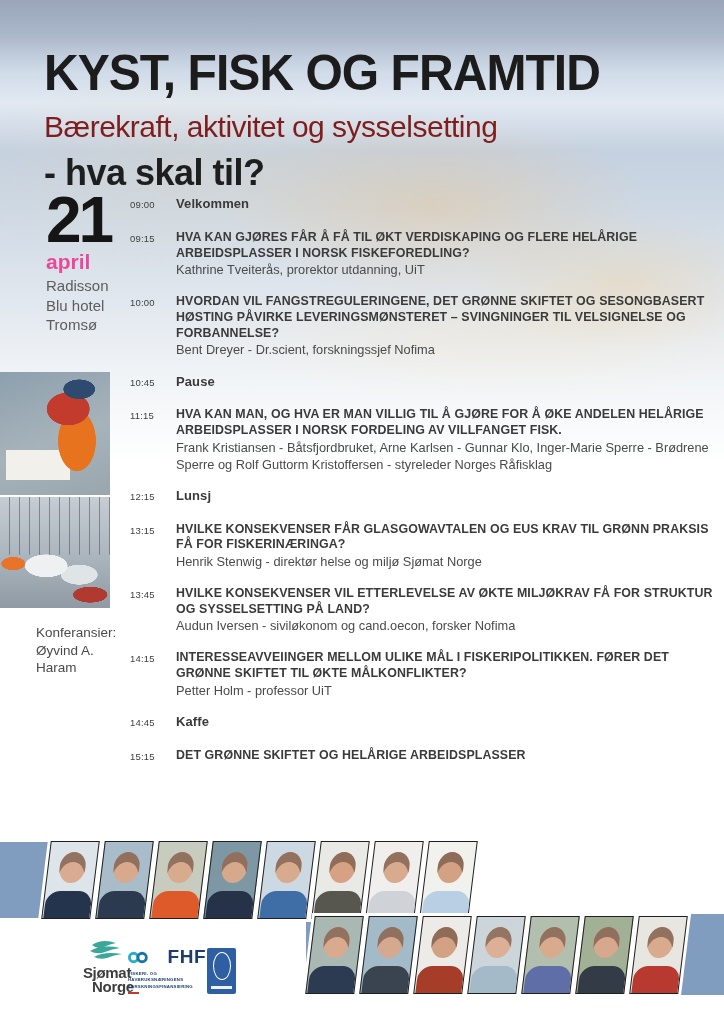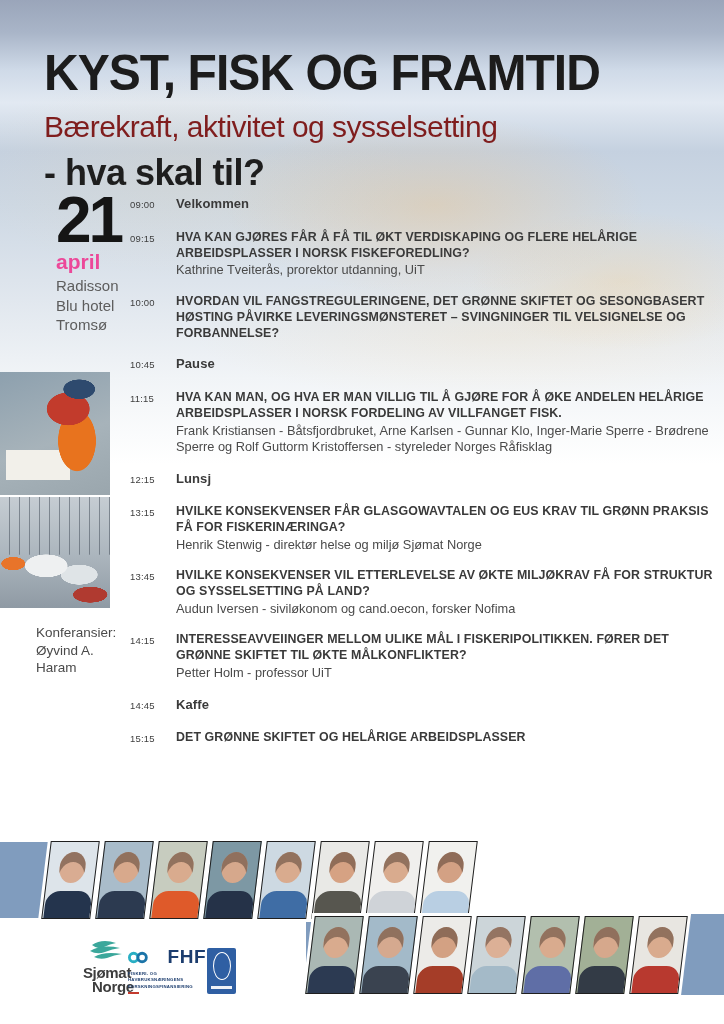--- a/index.html
+++ b/index.html
@@ -19,21 +19,21 @@
   }
 
   
   .title-block{left:44px;top:44px;width:660px;color:#1c1c1c;}
   .title-block h1{margin:0;font-size:50px;font-weight:800;letter-spacing:-1px;
     transform:scaleX(.96);transform-origin:left;white-space:nowrap;}
   .subtitle{margin-top:8px;font-size:30px;font-weight:400;letter-spacing:-.5px;color:#7f1d1d;}
   .subtitle2{margin-top:8px;font-size:36px;font-weight:700;letter-spacing:-.5px;color:#1e1e1e;}
 
   
-  .date-block{left:56px;top:188px;width:90px;}
+  .date-block{left:46px;top:188px;width:90px;}
   .date-day{font-size:64px;line-height:1;font-weight:800;color:#151515;letter-spacing:-3px;}
   .date-month{font-size:21px;font-weight:800;color:#ec4899;margin-top:-2px;}
   .venue{margin-top:2px;font-size:15px;line-height:1.3;color:#5d5d5d;}
 
   
   .schedule{left:130px;top:196px;width:584px;}
   .sched-item{display:flex;margin-bottom:15px;}
   .sched-item.simple{margin-bottom:17px;}
   .sched-time{flex:0 0 46px;font-size:9.5px;color:#3e3e3e;padding-top:3px;letter-spacing:.2px;}
   .sched-body{flex:1;}
@@ -128,20 +128,21 @@
       <span class="sched-time">09:15</span>
       <div class="sched-body">
         <div class="sched-title">HVA KAN GJØRES FÅR Å FÅ TIL ØKT VERDISKAPING OG FLERE HELÅRIGE ARBEIDSPLASSER I NORSK FISKEFOREDLING?</div>
         <div class="sched-speaker">Kathrine Tveiterås, prorektor utdanning, UiT</div>
       </div>
     </div>
     <div class="sched-item">
       <span class="sched-time">10:00</span>
       <div class="sched-body">
         <div class="sched-title">HVORDAN VIL FANGSTREGULERINGENE, DET GRØNNE SKIFTET OG SESONGBASERT HØSTING PÅVIRKE LEVERINGSMØNSTERET – SVINGNINGER TIL VELSIGNELSE OG FORBANNELSE?</div>
+        <div class="sched-speaker">Bent Dreyer - Dr.scient, forskningssjef Nofima</div>
       </div>
     </div>
     <div class="sched-item simple">
       <span class="sched-time">10:45</span>
       <div class="sched-body">
         <div class="sched-title">Pause</div>
       </div>
     </div>
     <div class="sched-item">
       <span class="sched-time">11:15</span>

